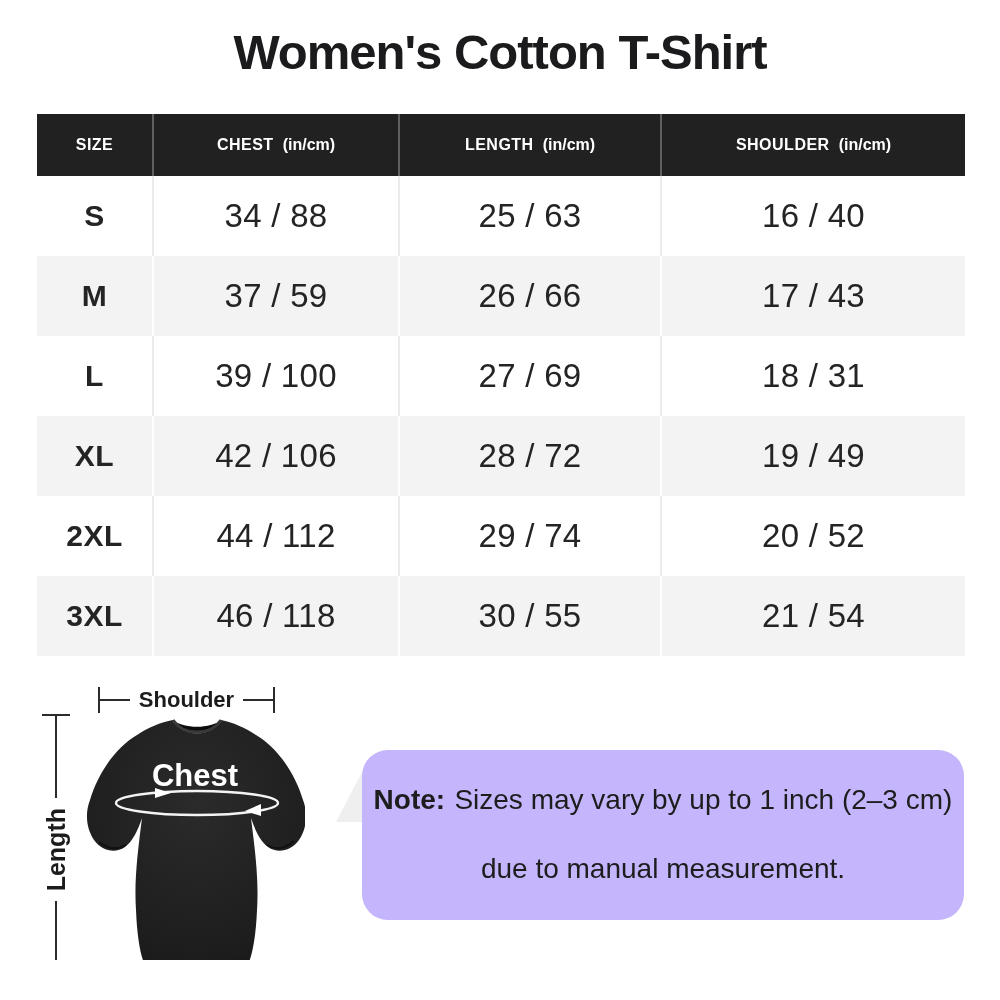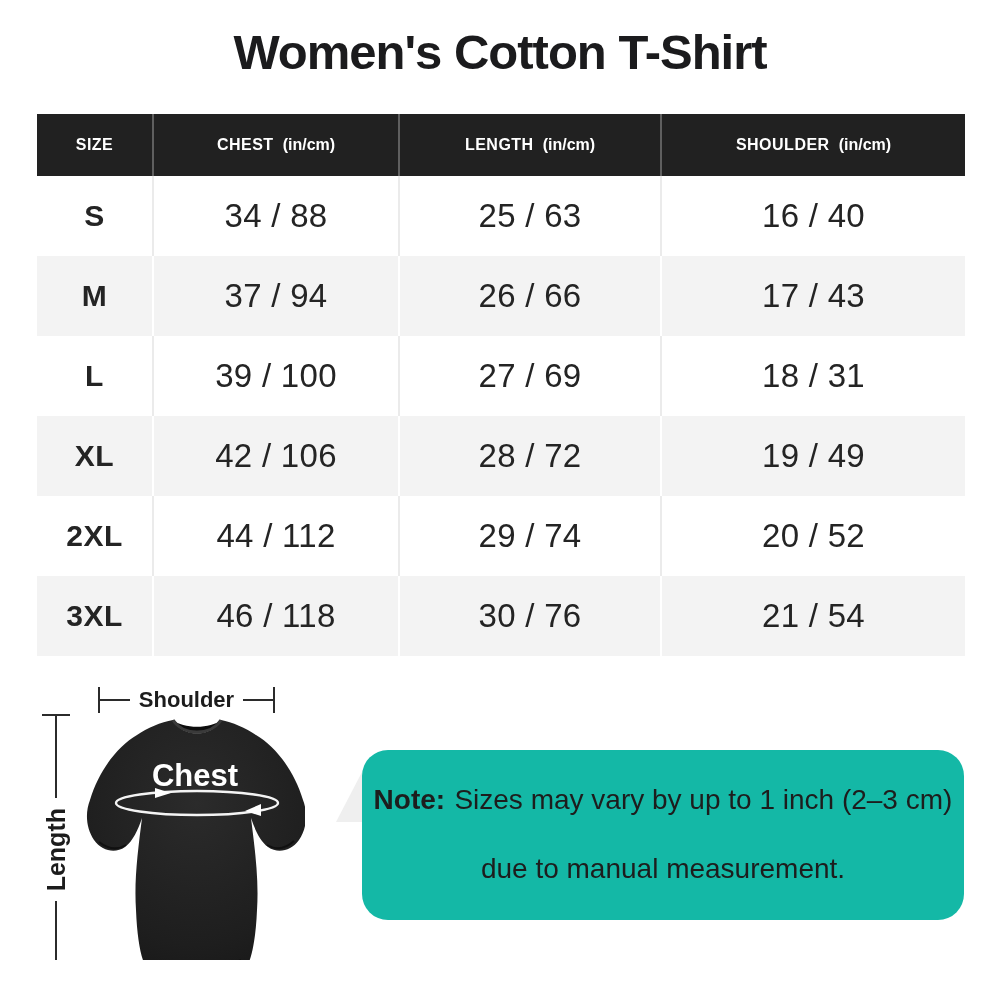--- a/index.html
+++ b/index.html
@@ -55,21 +55,21 @@
     font-size:25px; font-weight:700; color:#1c1c1c; padding:10px 0; line-height:1;
   }
 
   
   .tshirt { position:absolute; left:73px; top:712px; width:232px; height:272px; }
   .chest-text { font-family:"Liberation Sans", sans-serif; font-weight:700; font-size:31px; fill:#ffffff; }
 
   
   .note {
     position:absolute; left:362px; top:750px; width:602px; height:170px;
-    background:#14b8a6; border-radius:26px;
+    background:#c4b5fd; border-radius:26px;
     display:flex; flex-direction:column; justify-content:center; align-items:center;
     gap:38px; font-size:28px; color:#1d1d1d;
   }
   .note-tail {
     position:absolute; left:-26px; top:22px; width:0; height:0;
     border-top:50px solid transparent; border-right:26px solid #efefef;
   }
   .note-line { white-space:nowrap; line-height:1.1; }
   .note-prefix { font-weight:700; margin-right:0.33em; }
 </style>
@@ -101,21 +101,21 @@
     </div>
 
     <div class="trow row-white">
       <div class="td size">S</div>
       <div class="td">34 / 88</div>
       <div class="td">25 / 63</div>
       <div class="td">16 / 40</div>
     </div>
     <div class="trow row-gray">
       <div class="td size">M</div>
-      <div class="td">37 / 94</div>
+      <div class="td">37 / 59</div>
       <div class="td">26 / 66</div>
       <div class="td">17 / 43</div>
     </div>
     <div class="trow row-white">
       <div class="td size">L</div>
       <div class="td">39 / 100</div>
       <div class="td">27 / 69</div>
       <div class="td">18 / 31</div>
     </div>
     <div class="trow row-gray">
@@ -126,21 +126,21 @@
     </div>
     <div class="trow row-white">
       <div class="td size">2XL</div>
       <div class="td">44 / 112</div>
       <div class="td">29 / 74</div>
       <div class="td">20 / 52</div>
     </div>
     <div class="trow row-gray">
       <div class="td size">3XL</div>
       <div class="td">46 / 118</div>
-      <div class="td">30 / 76</div>
+      <div class="td">30 / 55</div>
       <div class="td">21 / 54</div>
     </div>
   </div>
 
   <div class="shoulder-measure">
     <span class="vtick"></span>
     <span class="hline"></span>
     <span class="mlabel">Shoulder</span>
     <span class="hline"></span>
     <span class="vtick"></span>

